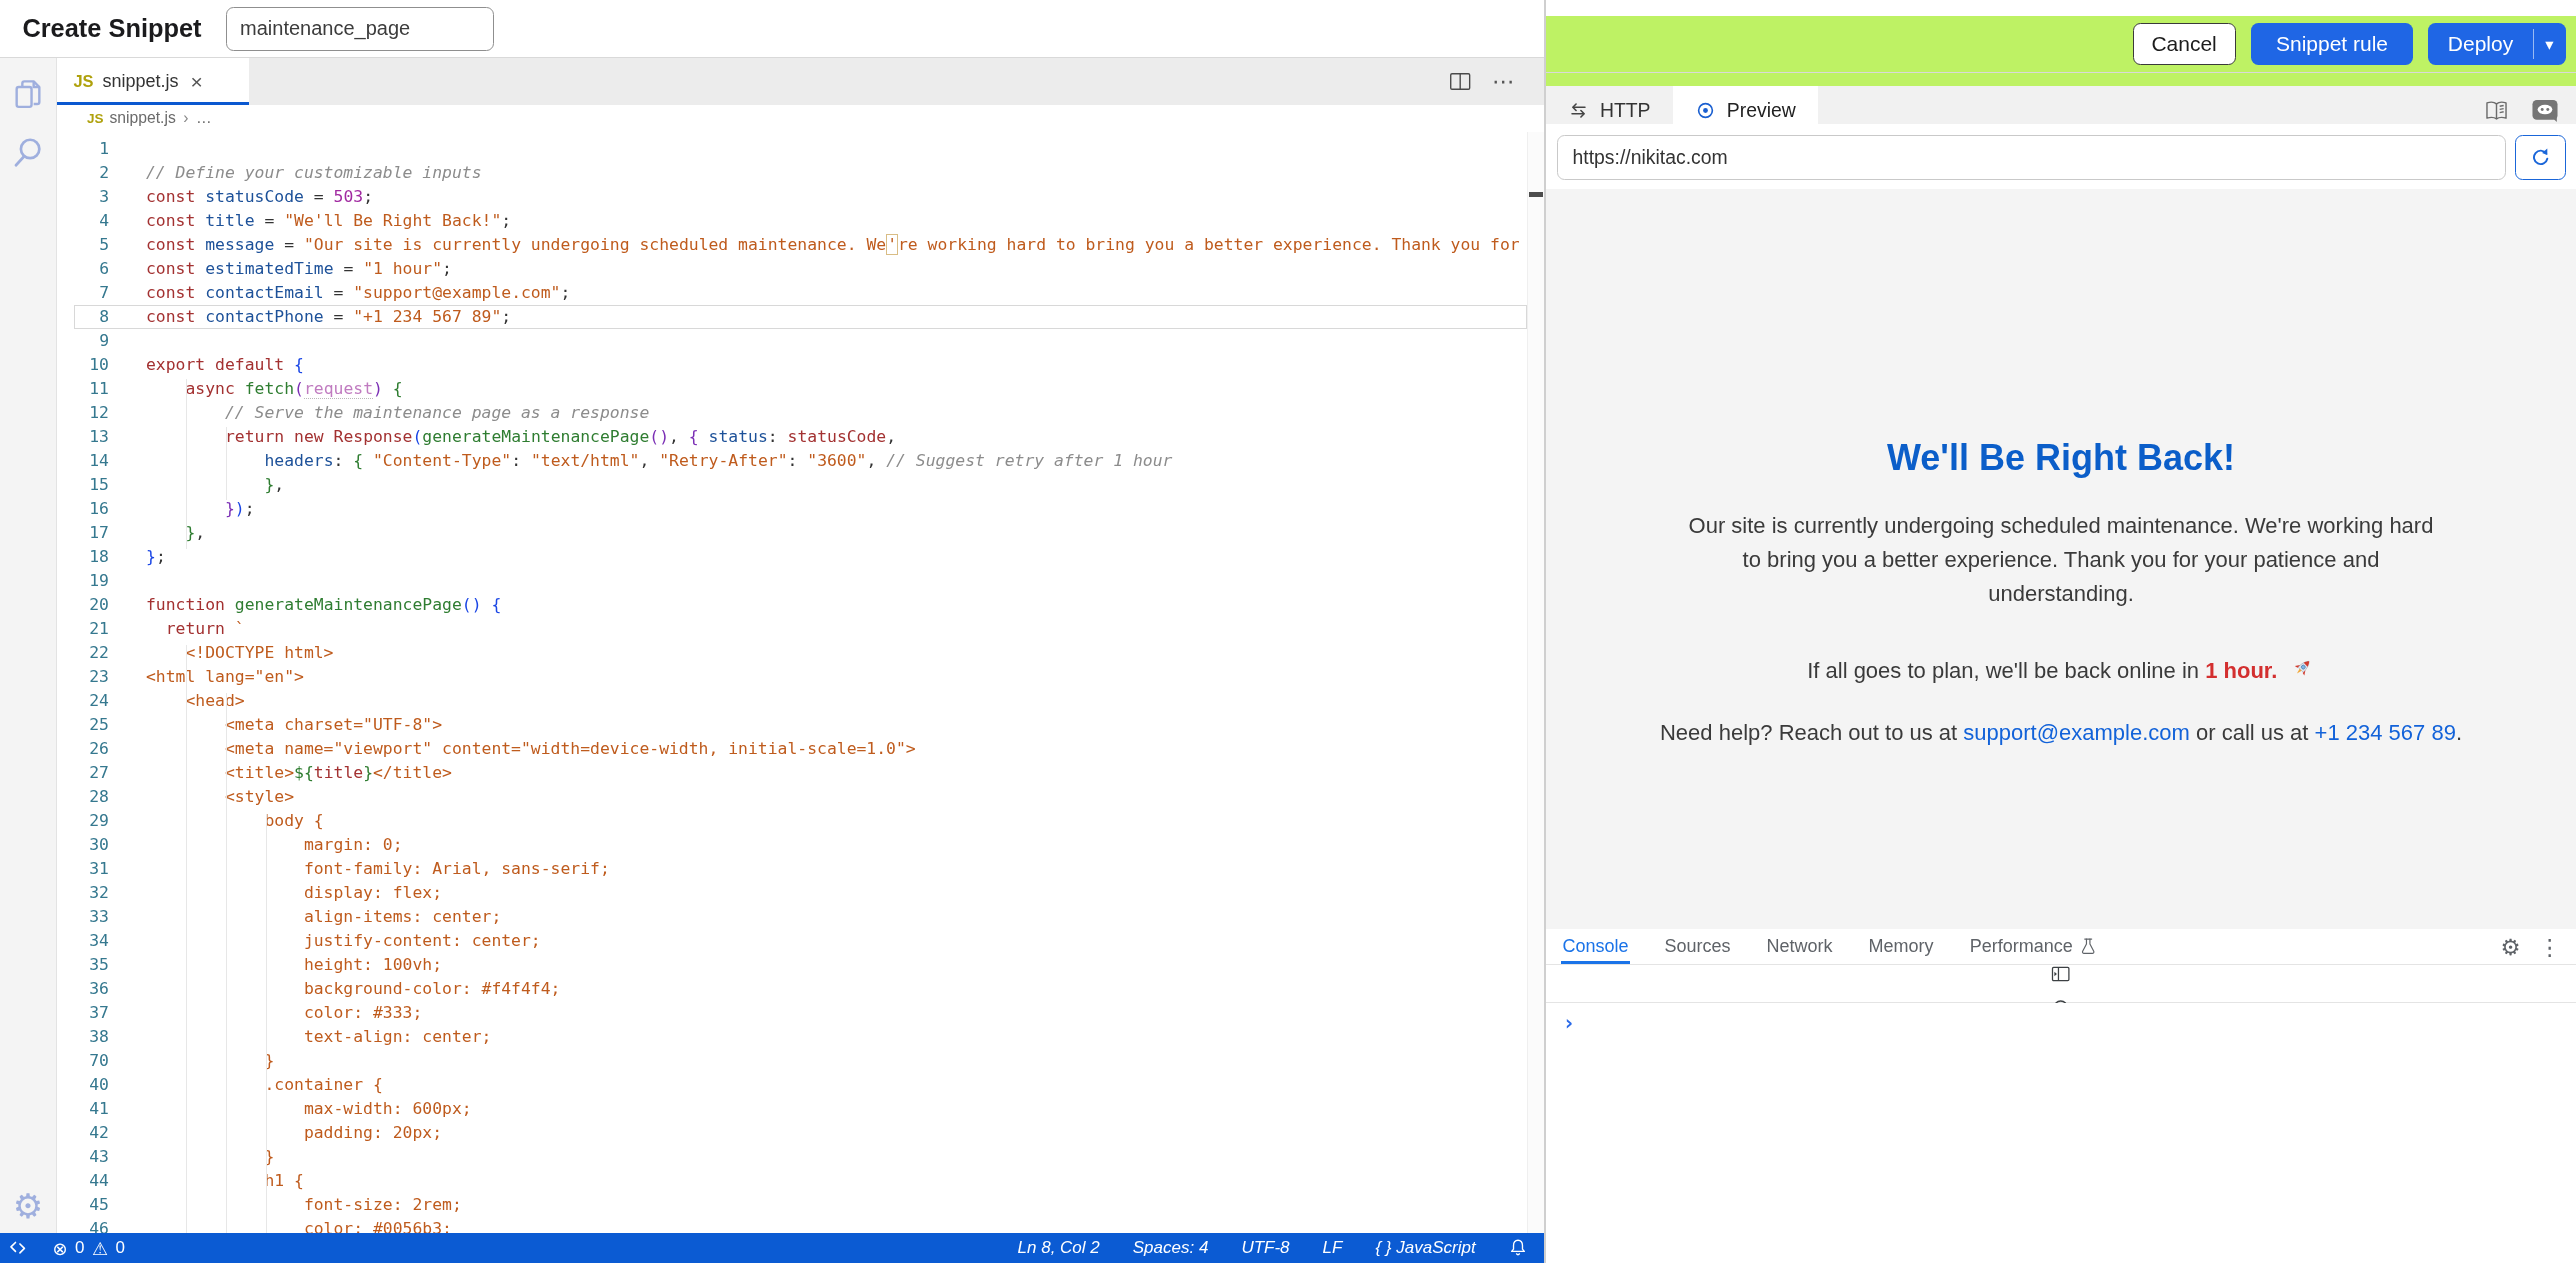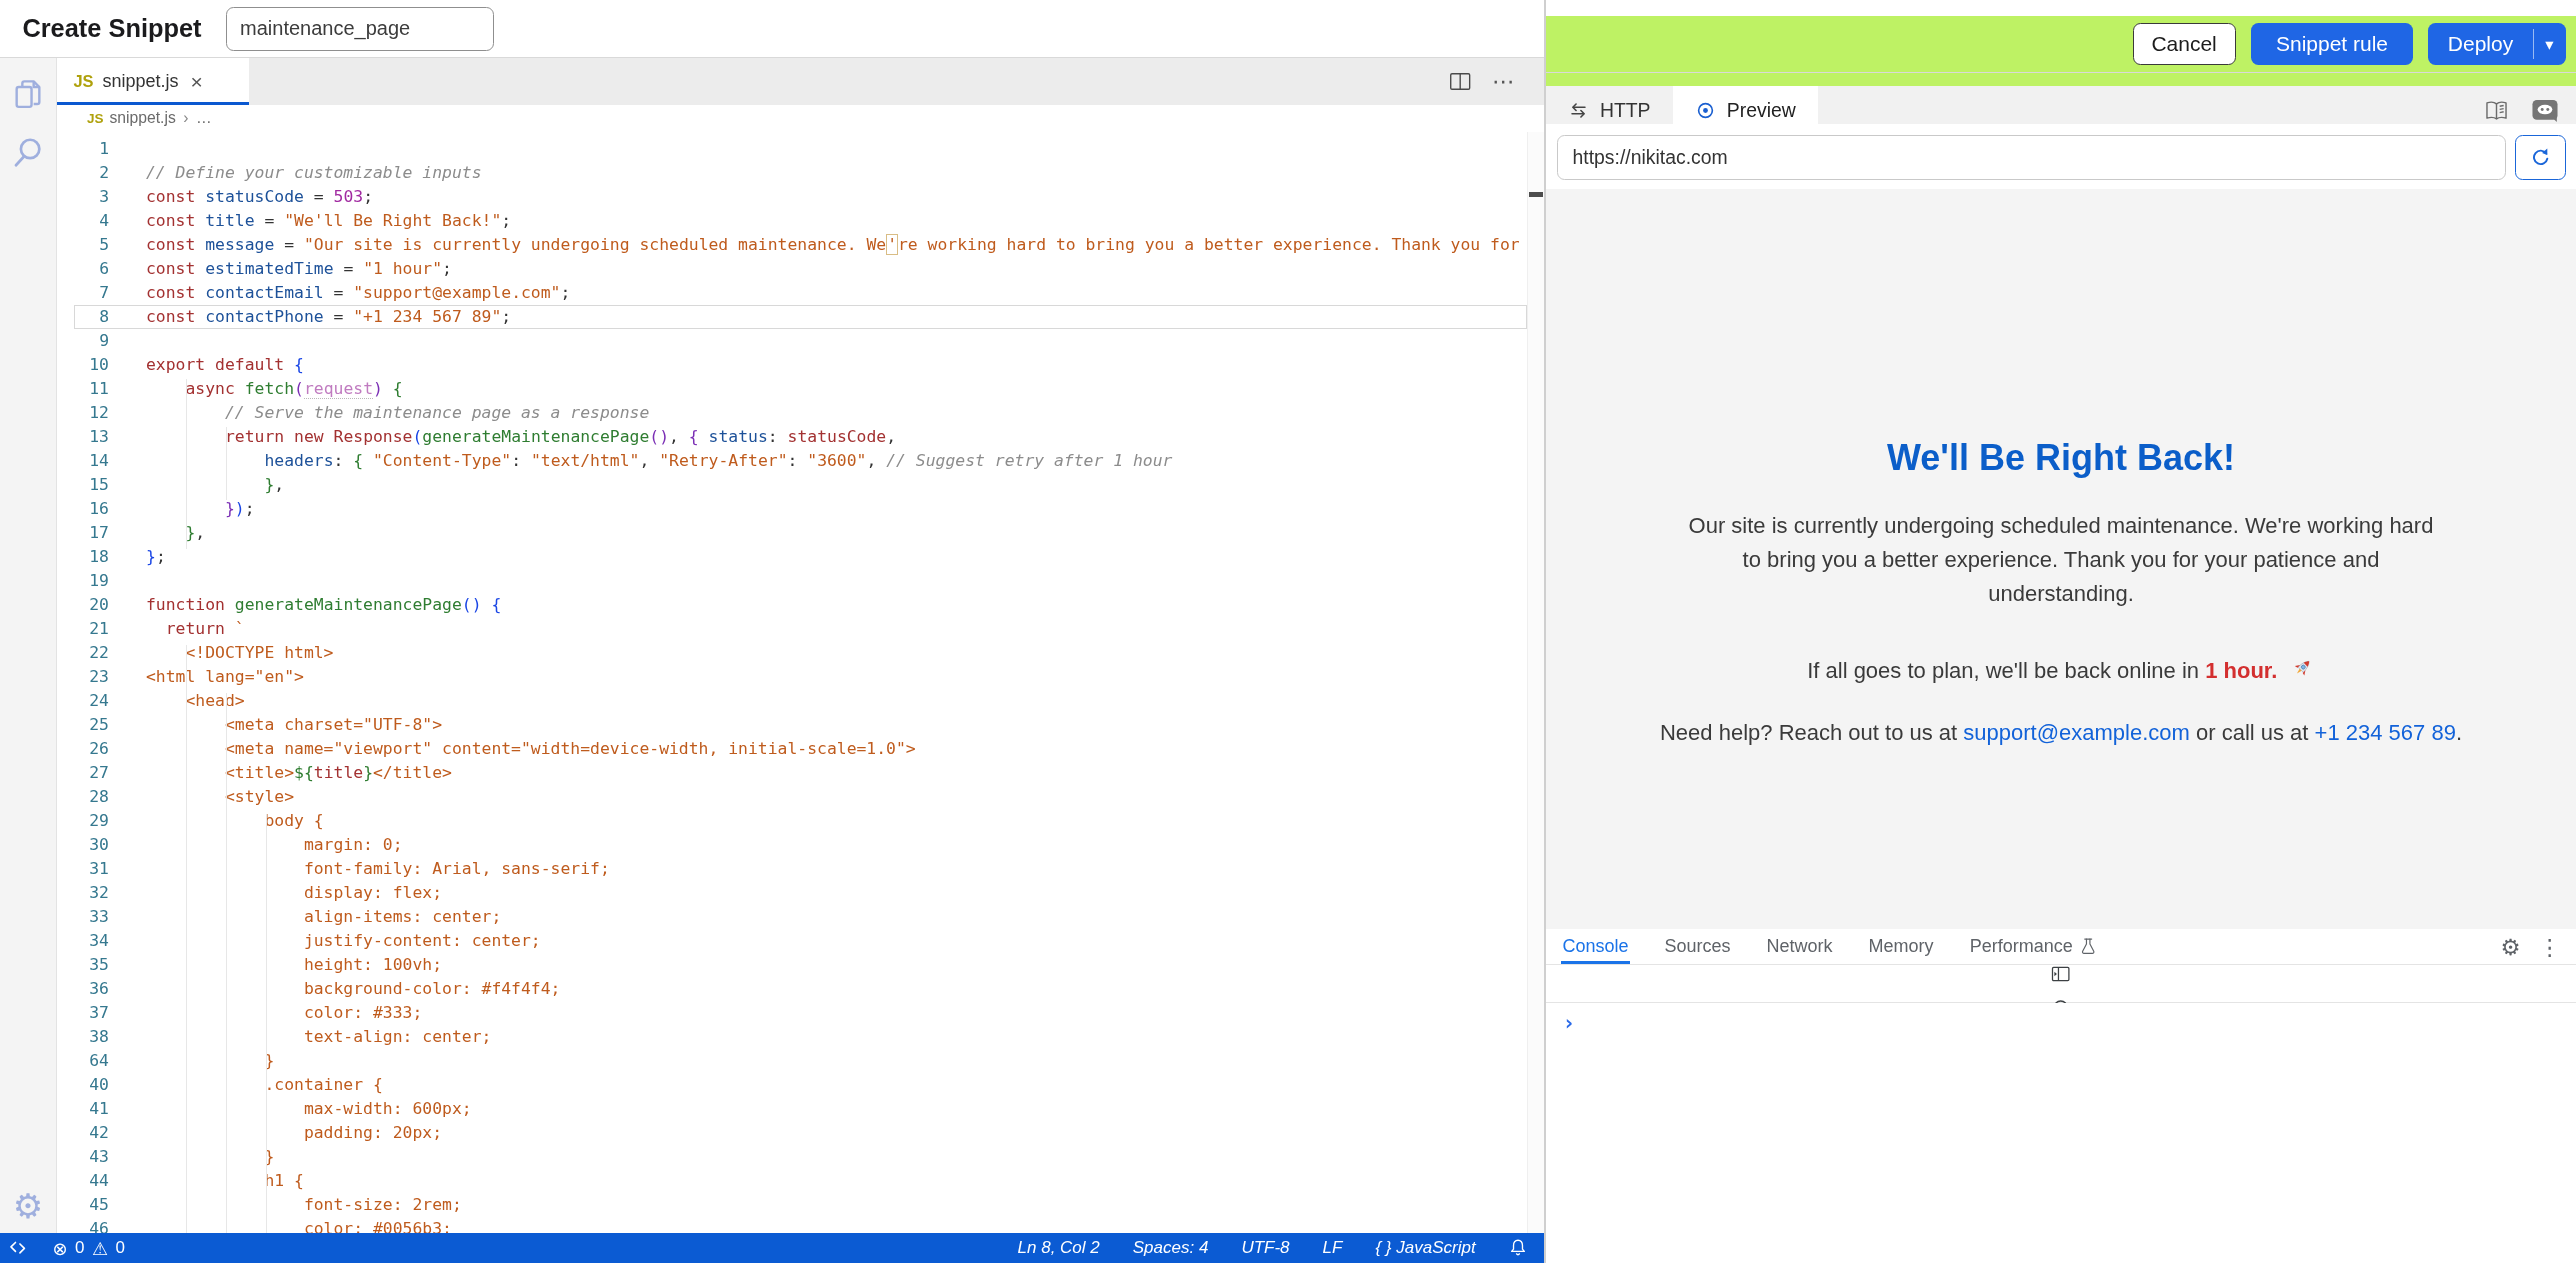--- a/index.html
+++ b/index.html
@@ -221,21 +221,21 @@
           <div class="code-line"><span class="ln">29</span><span class="tk-s">            body {</span></div>
           <div class="code-line"><span class="ln">30</span><span class="tk-s">                margin: 0;</span></div>
           <div class="code-line"><span class="ln">31</span><span class="tk-s">                font-family: Arial, sans-serif;</span></div>
           <div class="code-line"><span class="ln">32</span><span class="tk-s">                display: flex;</span></div>
           <div class="code-line"><span class="ln">33</span><span class="tk-s">                align-items: center;</span></div>
           <div class="code-line"><span class="ln">34</span><span class="tk-s">                justify-content: center;</span></div>
           <div class="code-line"><span class="ln">35</span><span class="tk-s">                height: 100vh;</span></div>
           <div class="code-line"><span class="ln">36</span><span class="tk-s">                background-color: #f4f4f4;</span></div>
           <div class="code-line"><span class="ln">37</span><span class="tk-s">                color: #333;</span></div>
           <div class="code-line"><span class="ln">38</span><span class="tk-s">                text-align: center;</span></div>
-          <div class="code-line"><span class="ln">64</span><span class="tk-s">            }</span></div>
+          <div class="code-line"><span class="ln">70</span><span class="tk-s">            }</span></div>
           <div class="code-line"><span class="ln">40</span><span class="tk-s">            .container {</span></div>
           <div class="code-line"><span class="ln">41</span><span class="tk-s">                max-width: 600px;</span></div>
           <div class="code-line"><span class="ln">42</span><span class="tk-s">                padding: 20px;</span></div>
           <div class="code-line"><span class="ln">43</span><span class="tk-s">            }</span></div>
           <div class="code-line"><span class="ln">44</span><span class="tk-s">            h1 {</span></div>
           <div class="code-line"><span class="ln">45</span><span class="tk-s">                font-size: 2rem;</span></div>
           <div class="code-line"><span class="ln">46</span><span class="tk-s">                color: #0056b3;</span></div>
         </div>
       <div class="indent-guide" style="left:129px;top:247px;height:170px;"></div>
       <div class="indent-guide" style="left:169px;top:295px;height:73px;"></div>

